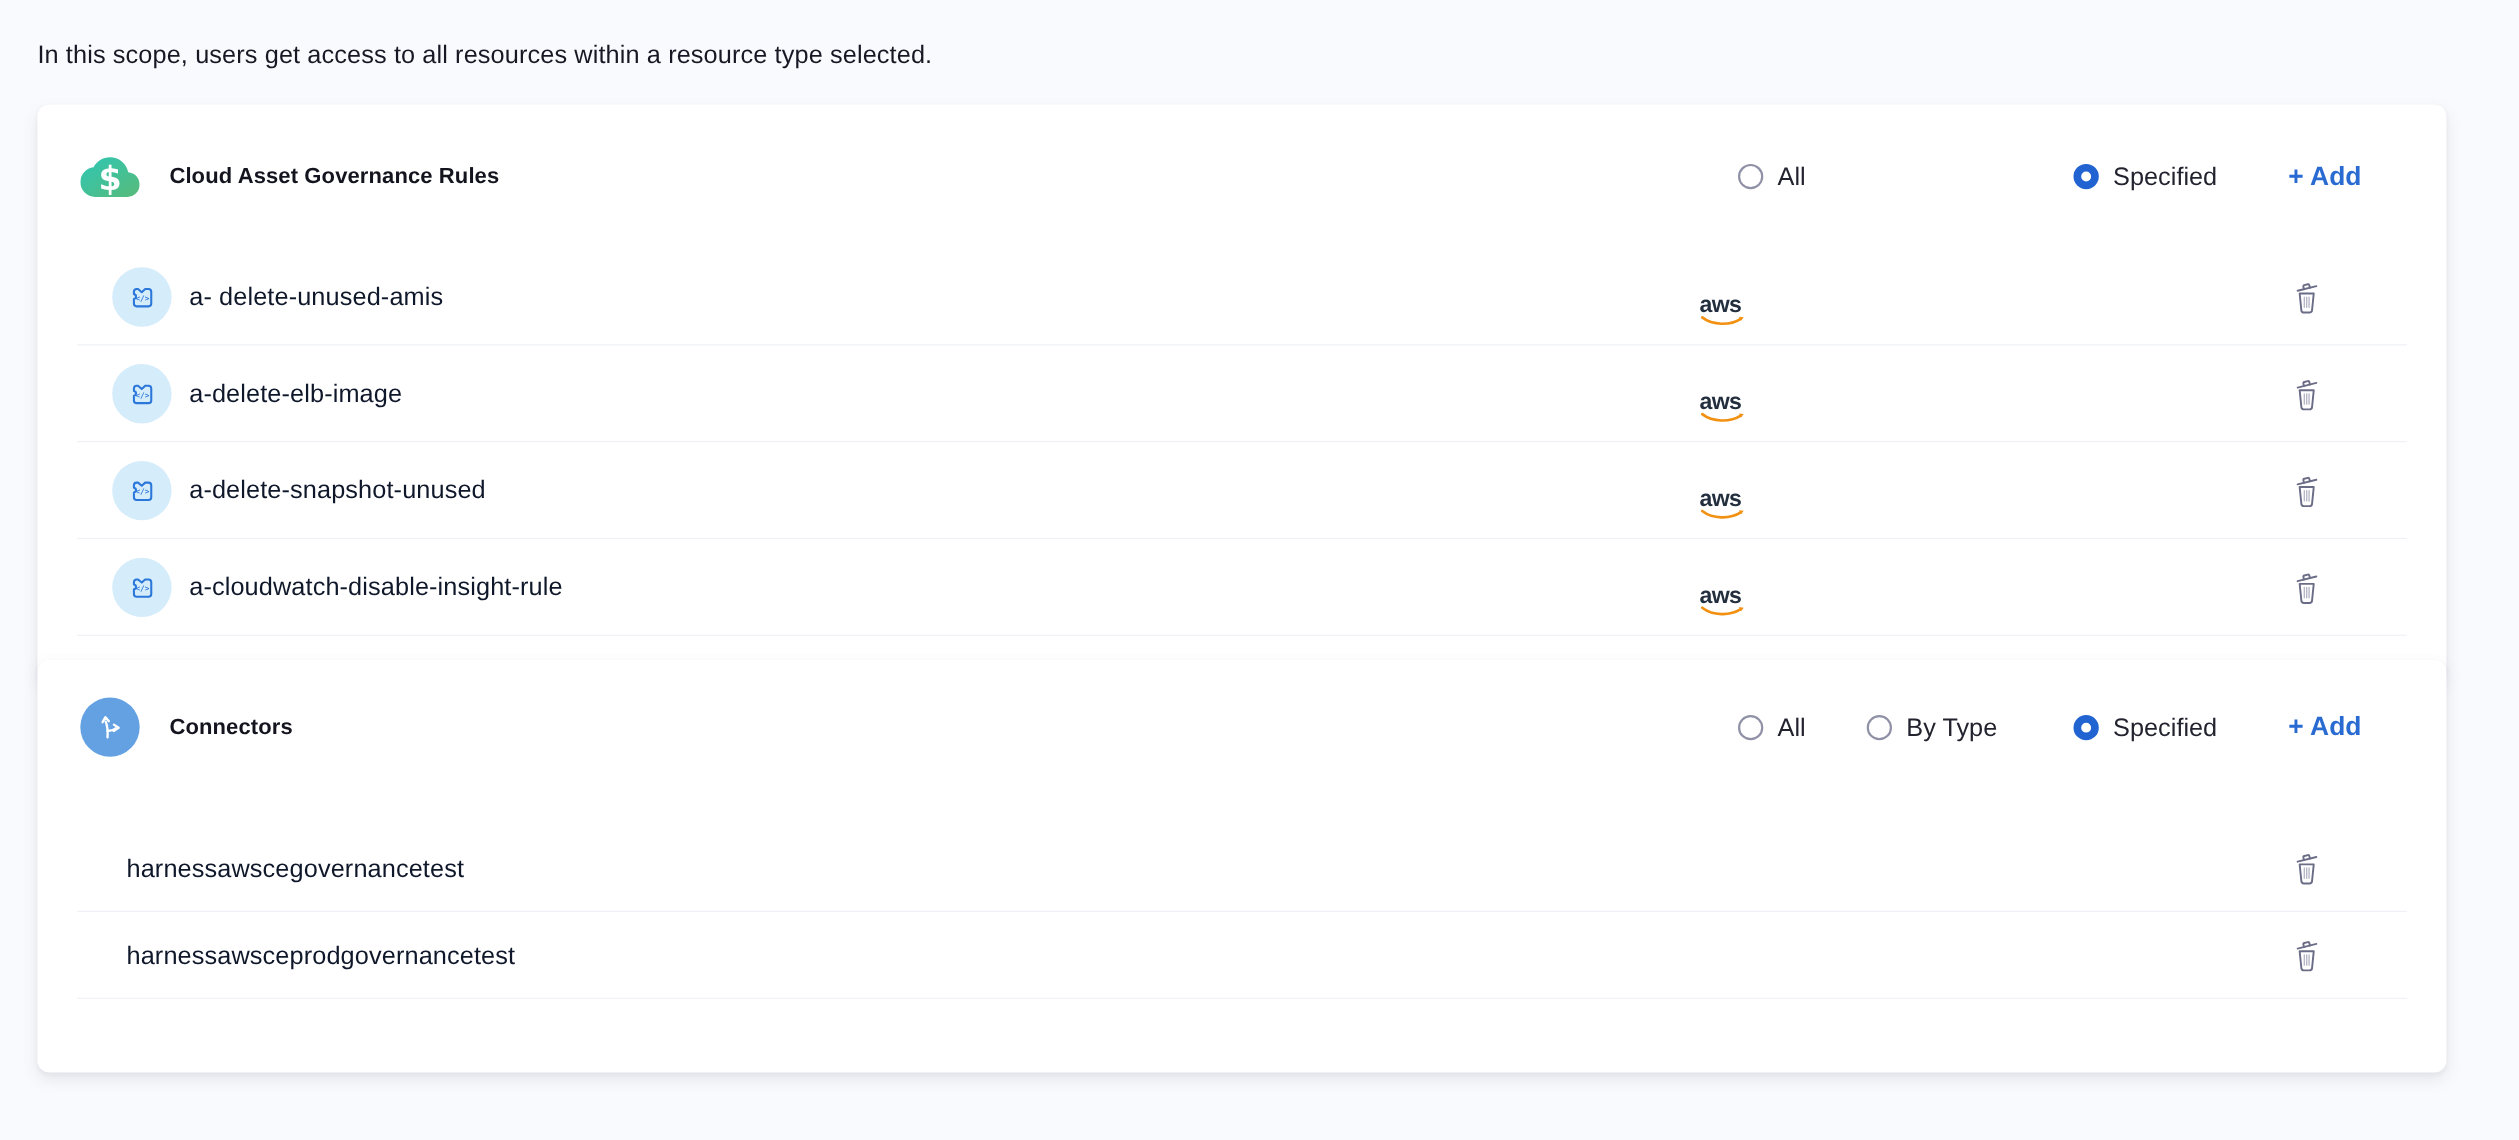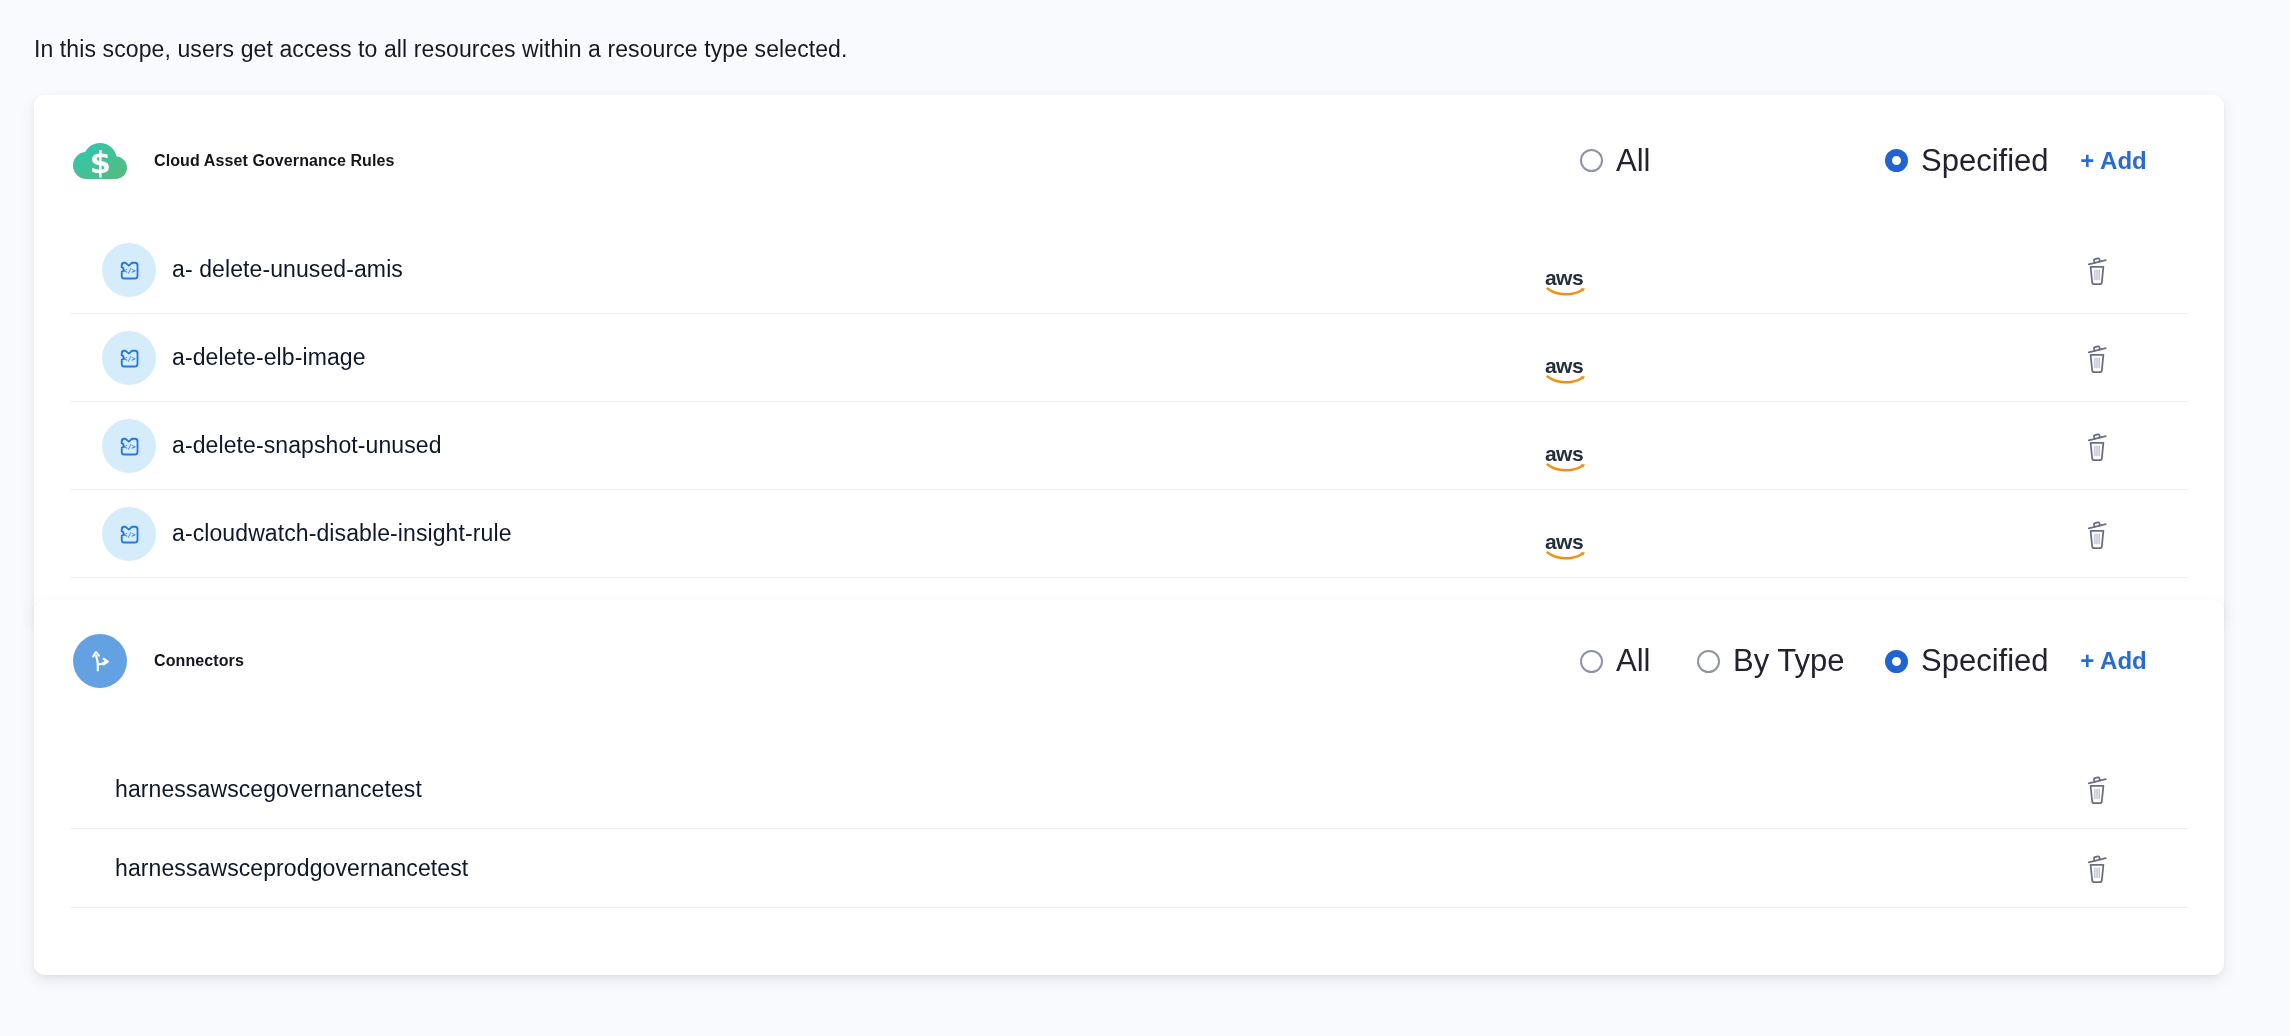--- a/index.html
+++ b/index.html
@@ -40,21 +40,21 @@
 
   .avatar {
     width: 54px; height: 54px;
     border-radius: 50%;
     display: flex; align-items: center; justify-content: center;
     flex: none;
   }
   .avatar-connectors { background: #63a1e2; }
   .card-title {
     margin-left: 27px;
-    font-size: 16px;
+    font-size: 20px;
     font-weight: 700;
     color: #14141f;
     letter-spacing: 0.1px;
     white-space: nowrap;
   }
   .header-controls {
     margin-left: auto;
     display: flex;
     align-items: center;
   }
@@ -72,21 +72,21 @@
     width: 23px; height: 23px;
     border-radius: 50%;
     border: 2.5px solid #8f91a6;
     background: #ffffff;
     flex: none;
     cursor: pointer;
   }
   .radio.selected { border: 7px solid #2163d1; }
   .radio-label {
     margin-left: 13px;
-    font-size: 31px;
+    font-size: 23px;
     font-weight: 500;
     color: #23232f;
     white-space: nowrap;
     cursor: pointer;
   }
   .add-link {
     font-size: 24px;
     font-weight: 700;
     color: #2a6bd2;
     white-space: nowrap;

